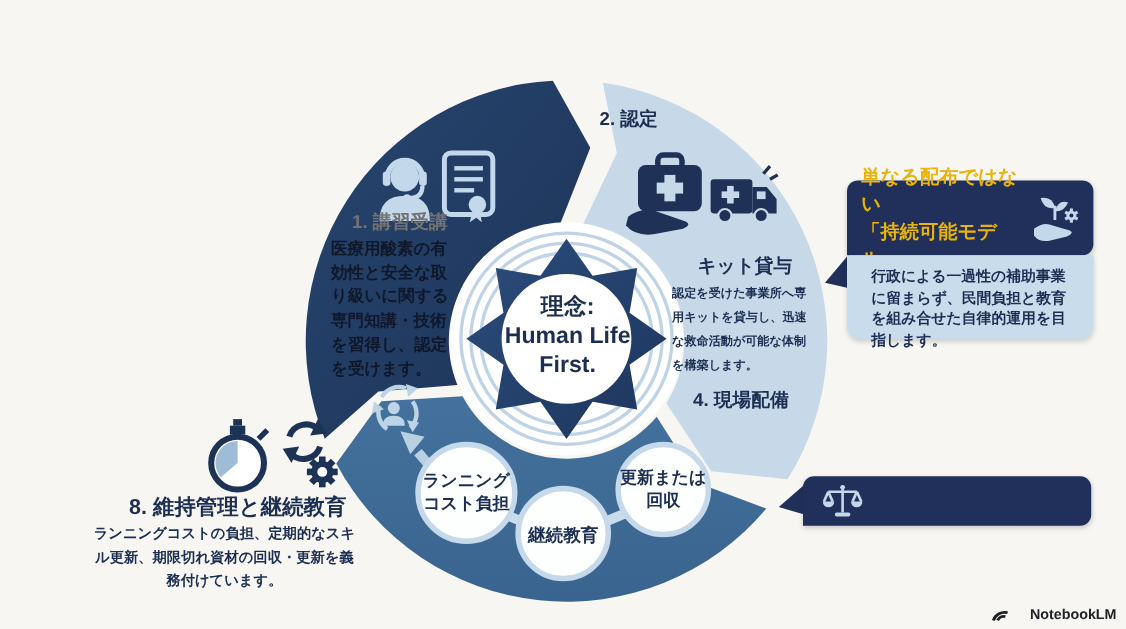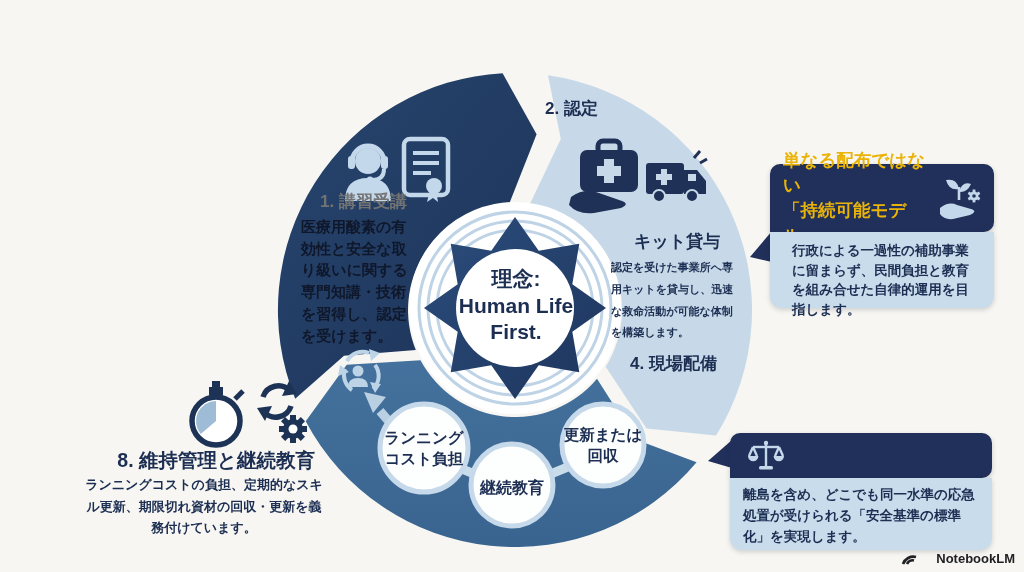--- a/index.html
+++ b/index.html
@@ -241,21 +241,20 @@
           <path d="M7,8 L3,17 M7,8 L11,17"></path>
           <path d="M33,8 L29,17 M33,8 L37,17"></path>
         </g>
         <path d="M2,17 a5.2,5.2 0 0 0 10.4,0 z" fill="#c3d8ea"></path>
         <path d="M27.6,17 a5.2,5.2 0 0 0 10.4,0 z" fill="#c3d8ea"></path>
         <circle cx="20" cy="4" r="2.2" fill="#c3d8ea"></circle>
         <rect x="13" y="27" width="14" height="3.5" rx="1.5" fill="#c3d8ea"></rect>
       </svg>
     </span>
   </div>
-  <div class="abs callout-body co2-body">離島を含め、どこでも同一水準の応急処置が受けられる「安全基準の標準化」を実現します。</div>
 
   <div class="abs watermark">
     <span>
       <svg width="17" height="15" viewBox="0 0 17 15">
         <path d="M2,13 A11,11 0 0 1 15,6" stroke="#202124" stroke-width="2.6" fill="none"></path>
         <path d="M6,13 A6,6 0 0 1 13,9.5" stroke="#202124" stroke-width="2.6" fill="none"></path>
       </svg>
     </span>
     <span>NotebookLM</span>
   </div>

